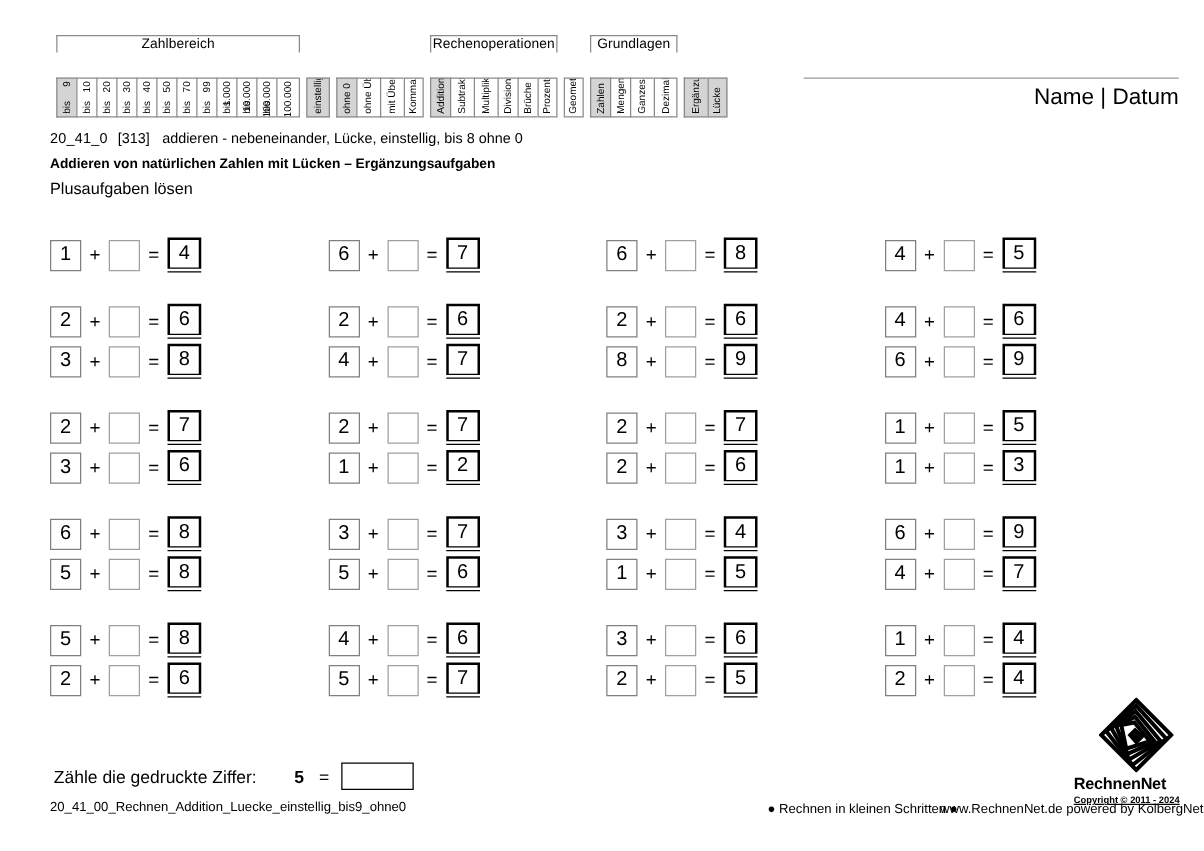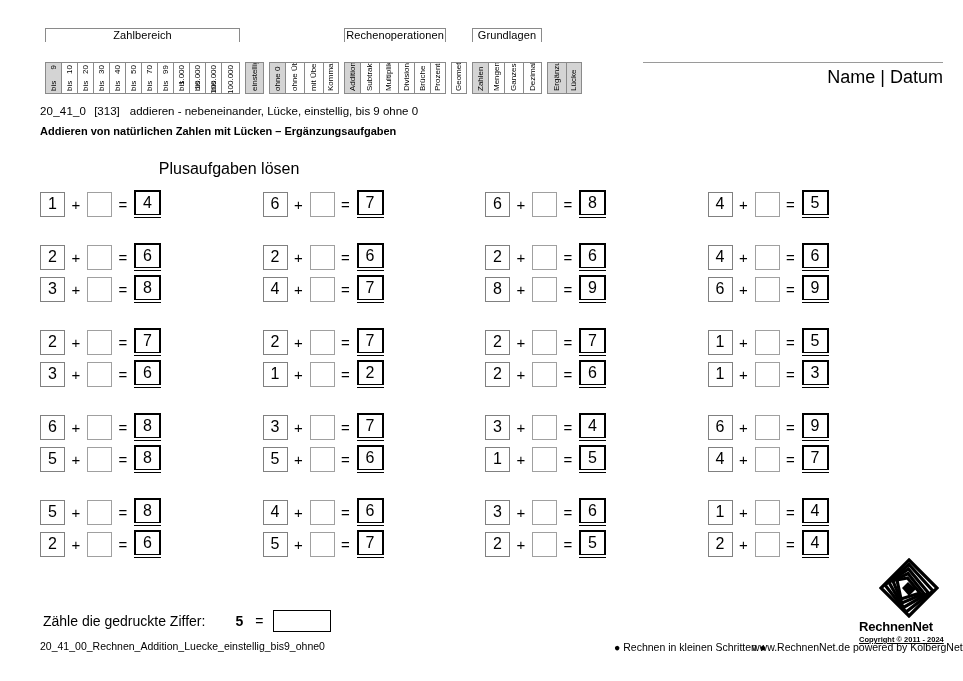--- a/index.html
+++ b/index.html
@@ -118,24 +118,23 @@
   #subcode-line .bracket { margin-left: 8px; }
   #subcode-line .desc { margin-left: 10px; }
   #main-title {
     font-size: 11px;
     font-weight: bold;
     line-height: 20px;
     margin-top: 2px;
     white-space: nowrap;
   }
   #sub-title {
-    font-size: 16px;
+    font-size: 13px;
     line-height: 17px;
-    margin-top: 19px;
-    text-align: center;
+    margin-top: 1px;
   }
 
   
   #exercise-grid {
     position: absolute;
     left: 40px;
     top: 188px;
     width: 890px;
     display: flex;
     justify-content: flex-start;
@@ -427,21 +426,21 @@
     </div>
 
   <div id="name-datum-block">
     <div id="name-datum-line"></div>
     <div id="name-datum-label">Name | Datum</div>
   </div>
 </div>
 
 <div id="title-block">
   <div id="subcode-line">
-    <span class="code">20_41_0</span><span class="bracket">[313]</span><span class="desc">addieren - nebeneinander, Lücke, einstellig, bis 9 ohne 0</span>
+    <span class="code">20_41_0</span><span class="bracket">[313]</span><span class="desc">addieren - nebeneinander, Lücke, einstellig, bis 8 ohne 0</span>
   </div>
   <div id="main-title">Addieren von natürlichen Zahlen mit Lücken – Ergänzungsaufgaben</div>
   <div id="sub-title">Plusaufgaben lösen</div>
 </div>
 
 <div id="exercise-grid">
     <div class="ex-column">
       <div class="ex-block">
         <div class="ex-row">
           <div class="num-box">1</div>

